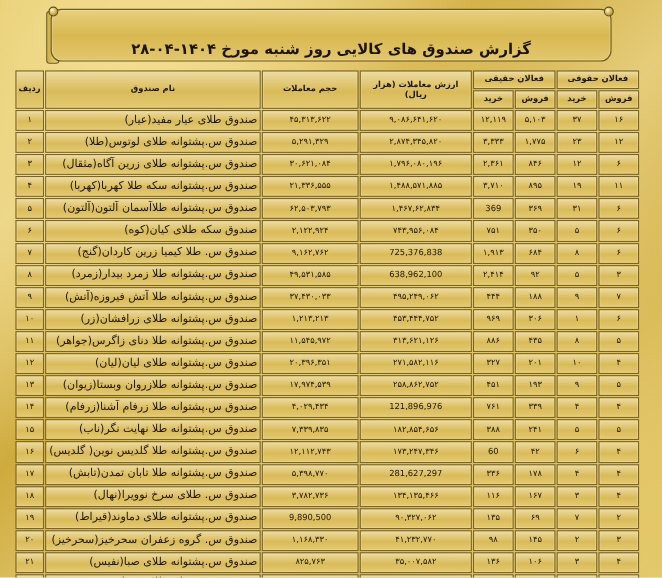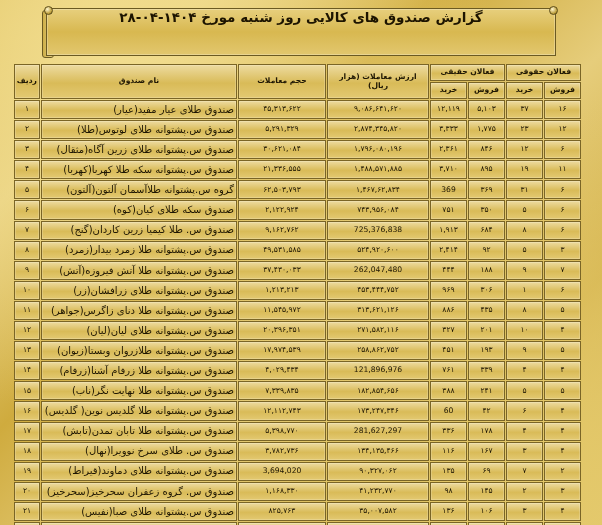--- a/index.html
+++ b/index.html
@@ -13,24 +13,24 @@
     overflow:hidden;
     color:#241a05;
   }
   .page{position:relative;width:602px;height:525px;box-sizing:border-box;}
 
   
   .banner-wrap{position:absolute;left:46px;top:8px;width:510px;height:48px;}
   .banner{
     position:absolute;inset:0;
     border:1.5px solid #6b5a22;
-    border-radius:0;
+    border-radius:10px;
     background:linear-gradient(180deg,#e7cf7d 0%,#d8b850 50%,#e2c76e 100%);
     box-shadow:inset 0 0 0 1px rgba(255,255,255,.25);
-    display:flex;align-items:flex-start;justify-content:center;
+    display:flex;align-items:flex-end;justify-content:center;
   }
   .banner-title{
     font-size:13.5px;font-weight:bold;letter-spacing:.2px;color:#1d1400;
     margin-bottom:2px;
   }
   .pin{position:absolute;width:7px;height:7px;border-radius:50%;
        background:radial-gradient(circle at 35% 32%,#fff6d0,#b99a33 70%,#6b5a22 100%);
        border:1px solid #5c4d1c;}
   .pin.tl{left:-3px;top:-3px;}
   .pin.tr{right:-3px;top:-3px;}
@@ -145,21 +145,21 @@
             <td class="name">صندوق س.پشتوانه سکه طلا کهربا(کهربا)</td>
             <td class="num">۴</td>
           </tr>
           <tr>
             <td class="num">۶</td>
             <td class="num">۳۱</td>
             <td class="num">۳۶۹</td>
             <td class="num">369</td>
             <td class="num">۱,۴۶۷,۶۲,۸۳۴</td>
             <td class="num">۶۲,۵۰۳,۷۹۳</td>
-            <td class="name">گروه س.پشتوانه طلاآسمان آلتون(آلتون)</td>
+            <td class="name">صندوق س.پشتوانه طلاآسمان آلتون(آلتون)</td>
             <td class="num">۵</td>
           </tr>
           <tr>
             <td class="num">۶</td>
             <td class="num">۵</td>
             <td class="num">۳۵۰</td>
             <td class="num">۷۵۱</td>
             <td class="num">۷۴۳,۹۵۶,۰۸۴</td>
             <td class="num">۲,۱۲۲,۹۲۴</td>
             <td class="name">صندوق سکه طلای کیان(کوه)</td>
@@ -173,31 +173,31 @@
             <td class="num">725,376,838</td>
             <td class="num">۹,۱۶۲,۷۶۲</td>
             <td class="name">صندوق س. طلا کیمیا زرین کاردان(گنج)</td>
             <td class="num">۷</td>
           </tr>
           <tr>
             <td class="num">۳</td>
             <td class="num">۵</td>
             <td class="num">۹۲</td>
             <td class="num">۲,۴۱۴</td>
-            <td class="num">۵۲۴,۹۲۰,۶۰۰</td>
+            <td class="num">638,962,100</td>
             <td class="num">۴۹,۵۳۱,۵۸۵</td>
             <td class="name">صندوق س.پشتوانه طلا زمرد بیدار(زمرد)</td>
             <td class="num">۸</td>
           </tr>
           <tr>
             <td class="num">۷</td>
             <td class="num">۹</td>
             <td class="num">۱۸۸</td>
             <td class="num">۴۴۴</td>
-            <td class="num">262,047,480</td>
+            <td class="num">۴۹۵,۲۴۹,۰۶۲</td>
             <td class="num">۳۷,۴۳۰,۰۳۳</td>
             <td class="name">صندوق س.پشتوانه طلا آتش فیروزه(آتش)</td>
             <td class="num">۹</td>
           </tr>
           <tr>
             <td class="num">۶</td>
             <td class="num">۱</td>
             <td class="num">۳۰۶</td>
             <td class="num">۹۶۹</td>
             <td class="num">۴۵۳,۴۴۴,۷۵۲</td>
@@ -284,21 +284,21 @@
             <td class="num">۳,۷۸۲,۷۳۶</td>
             <td class="name">صندوق س. طلای سرخ نوویرا(نهال)</td>
             <td class="num">۱۸</td>
           </tr>
           <tr>
             <td class="num">۲</td>
             <td class="num">۷</td>
             <td class="num">۶۹</td>
             <td class="num">۱۳۵</td>
             <td class="num">۹۰,۳۲۷,۰۶۲</td>
-            <td class="num">3,694,020</td>
+            <td class="num">9,890,500</td>
             <td class="name">صندوق س.پشتوانه طلای دماوند(قیراط)</td>
             <td class="num">۱۹</td>
           </tr>
           <tr>
             <td class="num">۳</td>
             <td class="num">۲</td>
             <td class="num">۱۴۵</td>
             <td class="num">۹۸</td>
             <td class="num">۴۱,۲۳۲,۷۷۰</td>
             <td class="num">۱,۱۶۸,۳۳۰</td>

